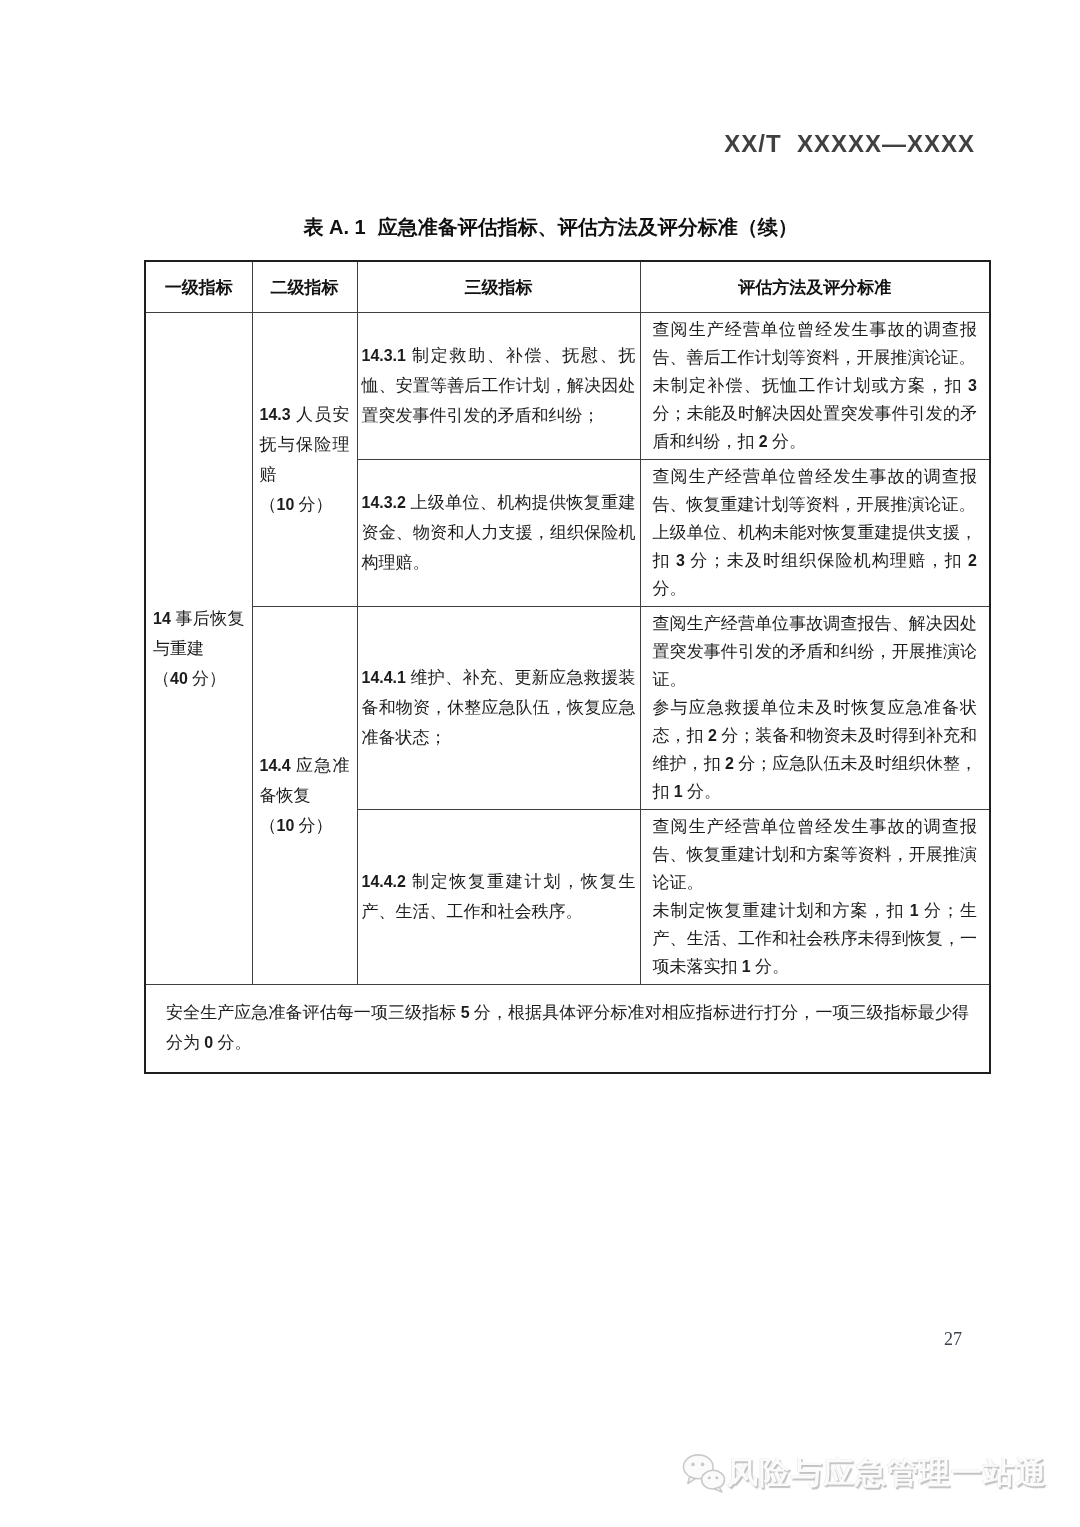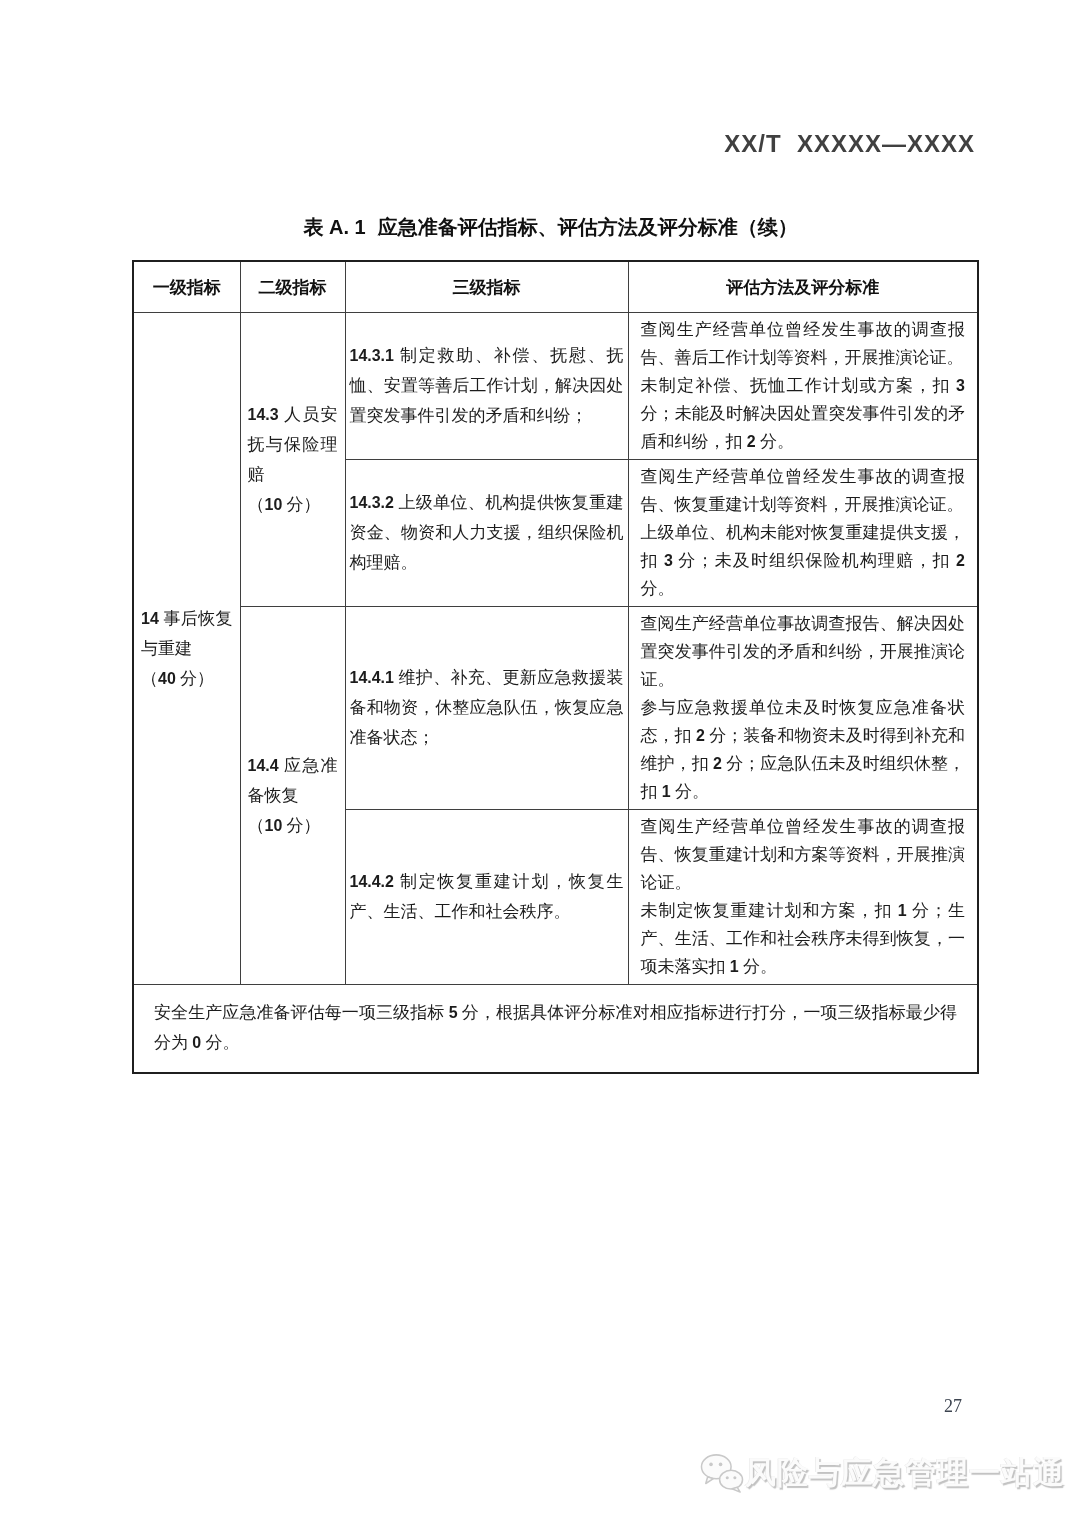--- a/index.html
+++ b/index.html
@@ -15,21 +15,21 @@
     white-space:pre;
   }
   .table-title{
     position:absolute; top:214px; left:128px; width:845px; text-align:center;
     font-family:"Liberation Sans","DejaVu Sans",sans-serif;
     font-size:20px; font-weight:bold; color:#111;
   }
   .table-title .title-text{ margin-left:12px; }
 
   table.eval{
-    position:absolute; top:260px; left:132px; width:845px;
+    position:absolute; top:260px; left:144px; width:845px;
     border-collapse:collapse; table-layout:fixed;
     border:2px solid #1f1f1f;
   }
   table.eval th, table.eval td{
     border:1px solid #3f3f3f;
     vertical-align:middle;
     font-size:17px;
   }
   table.eval th{
     font-family:"Liberation Sans","DejaVu Sans",sans-serif;
@@ -50,26 +50,26 @@
   }
   .r1{ height:145px; } .r2{ height:113px; } .r3{ height:144px; } .r4{ height:140px; }
   .rnote{ height:88px; }
 
   .num{
     font-family:"Liberation Sans","DejaVu Sans",sans-serif;
     font-weight:bold; font-size:0.94em;
   }
 
   .page-number{
-    position:absolute; top:1396px; right:118px;
+    position:absolute; top:1329px; right:118px;
     font-size:18px; color:#3d4450;
   }
 
   .watermark{
-    position:absolute; top:1452px; right:15px;
+    position:absolute; top:1452px; right:33px;
     display:flex; align-items:center; 
   }
   .wm-icon{ display:inline-block; width:46px; height:42px; }
   .wm-text{
     font-family:"Liberation Sans","DejaVu Sans",sans-serif;
     font-size:31px; font-weight:bold; letter-spacing:1px;
     color:#fbfbfb;
     text-shadow:1.5px 1.5px 1px #c2c2c2, -0.5px -0.5px 0 #e4e4e4;
     white-space:nowrap;
   }

